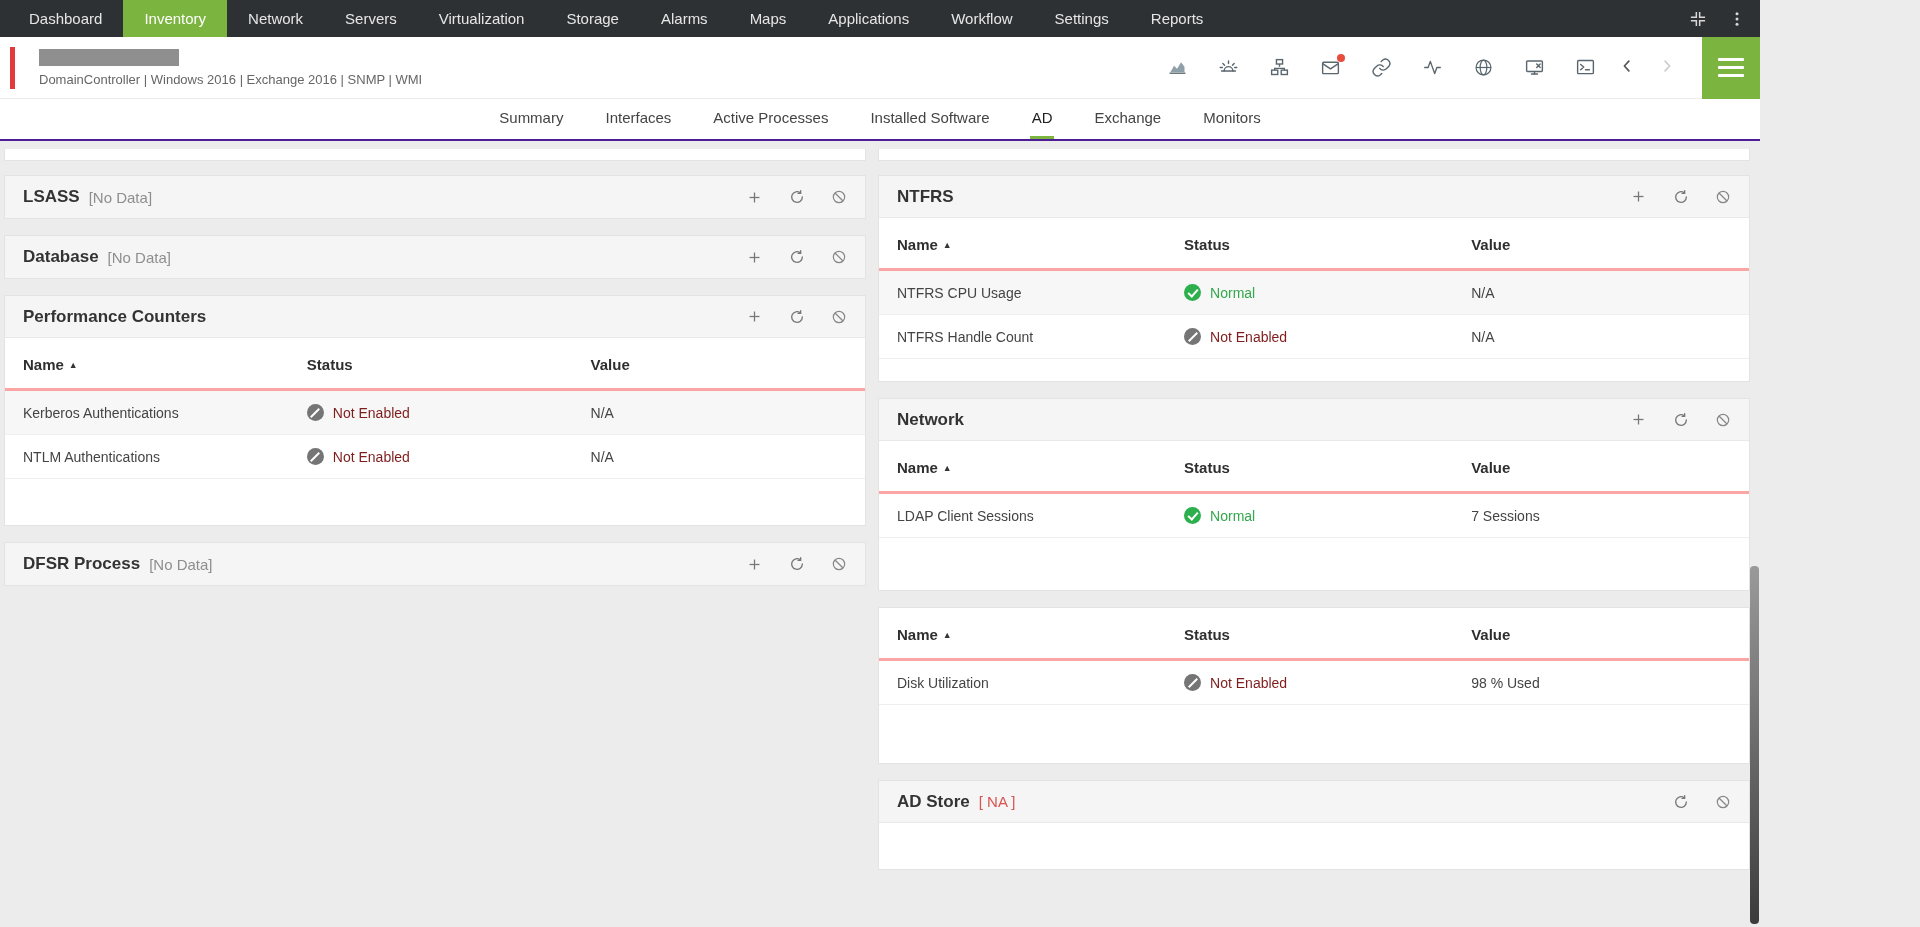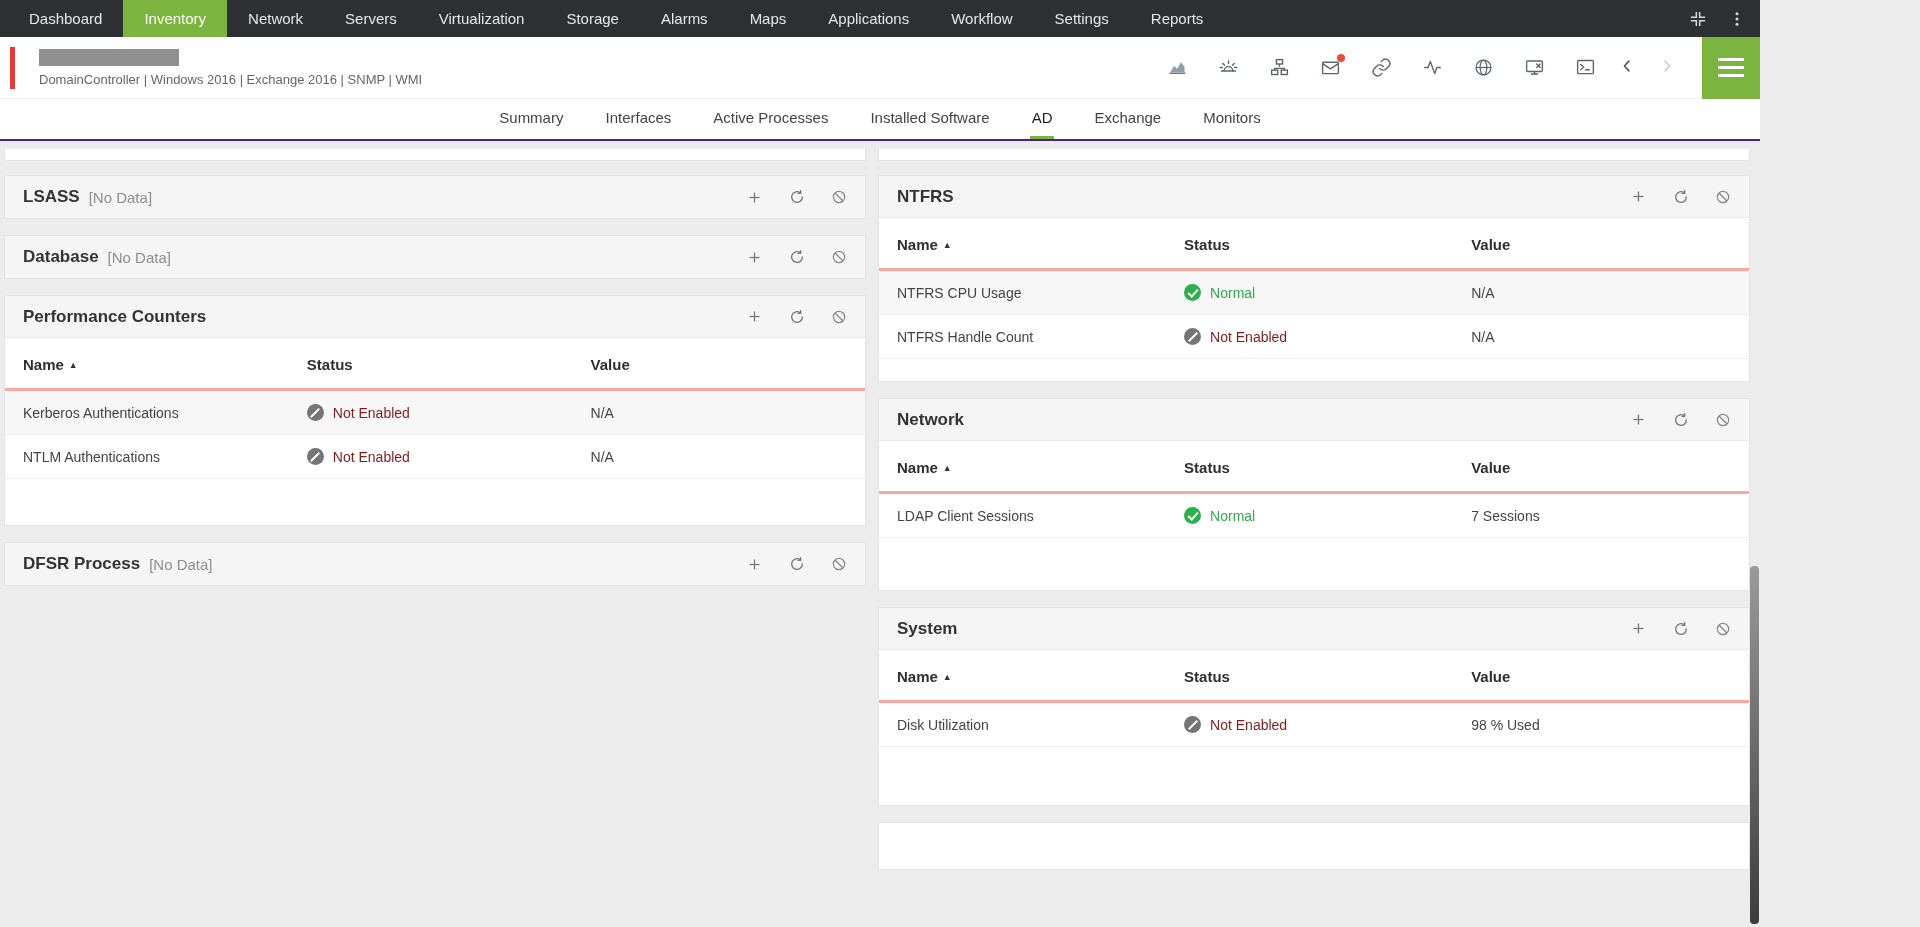--- a/index.html
+++ b/index.html
@@ -477,43 +477,20 @@
                   </span>
                 </td>
               <td>7 Sessions</td>
             </tr>
           </tbody>
         </table>
         <div class="spacer-net"></div>
       </section>
 
       <section class="panel has-body">
-        <div class="panel-header">
-          <span class="panel-title">System</span>
-          <div class="panel-icons">
-            <span class="pi">
-                <svg width="17" height="17" viewBox="0 0 24 24" stroke="#777" stroke-width="1.8">
-                  <line x1="12" y1="5" x2="12" y2="19"></line>
-                  <line x1="5" y1="12" x2="19" y2="12"></line>
-                </svg>
-              </span>
-            <span class="pi">
-                <svg width="16" height="16" viewBox="0 0 24 24" fill="none" stroke="#777" stroke-width="2" stroke-linecap="round">
-                  <path d="M20 12a8 8 0 1 1-3.1-6.3"></path>
-                  <polyline points="17.5 2.5 17.5 6.5 13.5 6.5"></polyline>
-                </svg>
-              </span>
-            <span class="pi">
-                <svg width="16" height="16" viewBox="0 0 24 24" fill="none" stroke="#888" stroke-width="1.8">
-                  <circle cx="12" cy="12" r="8.5"></circle>
-                  <line x1="6" y1="6" x2="18" y2="18"></line>
-                </svg>
-              </span>
-          </div>
-        </div>
         <table>
           <colgroup>
               <col class="c1">
               <col class="c2">
               <col class="c3">
             </colgroup>
           <thead>
             <tr>
               <th><span>Name</span><span class="sort">▲</span></th>
               <th>Status</th>
@@ -530,19 +507,37 @@
                   </span>
                 </td>
               <td>98 % Used</td>
             </tr>
           </tbody>
         </table>
         <div class="spacer-sys"></div>
       </section>
 
       <section class="panel has-body">
+        <div class="panel-header">
+          <span class="panel-title">AD Store</span>
+          <span class="badge red">[ NA ]</span>
+          <div class="panel-icons">
+            <span class="pi">
+                <svg width="16" height="16" viewBox="0 0 24 24" fill="none" stroke="#777" stroke-width="2" stroke-linecap="round">
+                  <path d="M20 12a8 8 0 1 1-3.1-6.3"></path>
+                  <polyline points="17.5 2.5 17.5 6.5 13.5 6.5"></polyline>
+                </svg>
+              </span>
+            <span class="pi">
+                <svg width="16" height="16" viewBox="0 0 24 24" fill="none" stroke="#888" stroke-width="1.8">
+                  <circle cx="12" cy="12" r="8.5"></circle>
+                  <line x1="6" y1="6" x2="18" y2="18"></line>
+                </svg>
+              </span>
+          </div>
+        </div>
         <div class="spacer-ad"></div>
       </section>
     </div>
   </main>
 
   <div class="scrollbar"></div>
 </div>
 
 </body></html>

